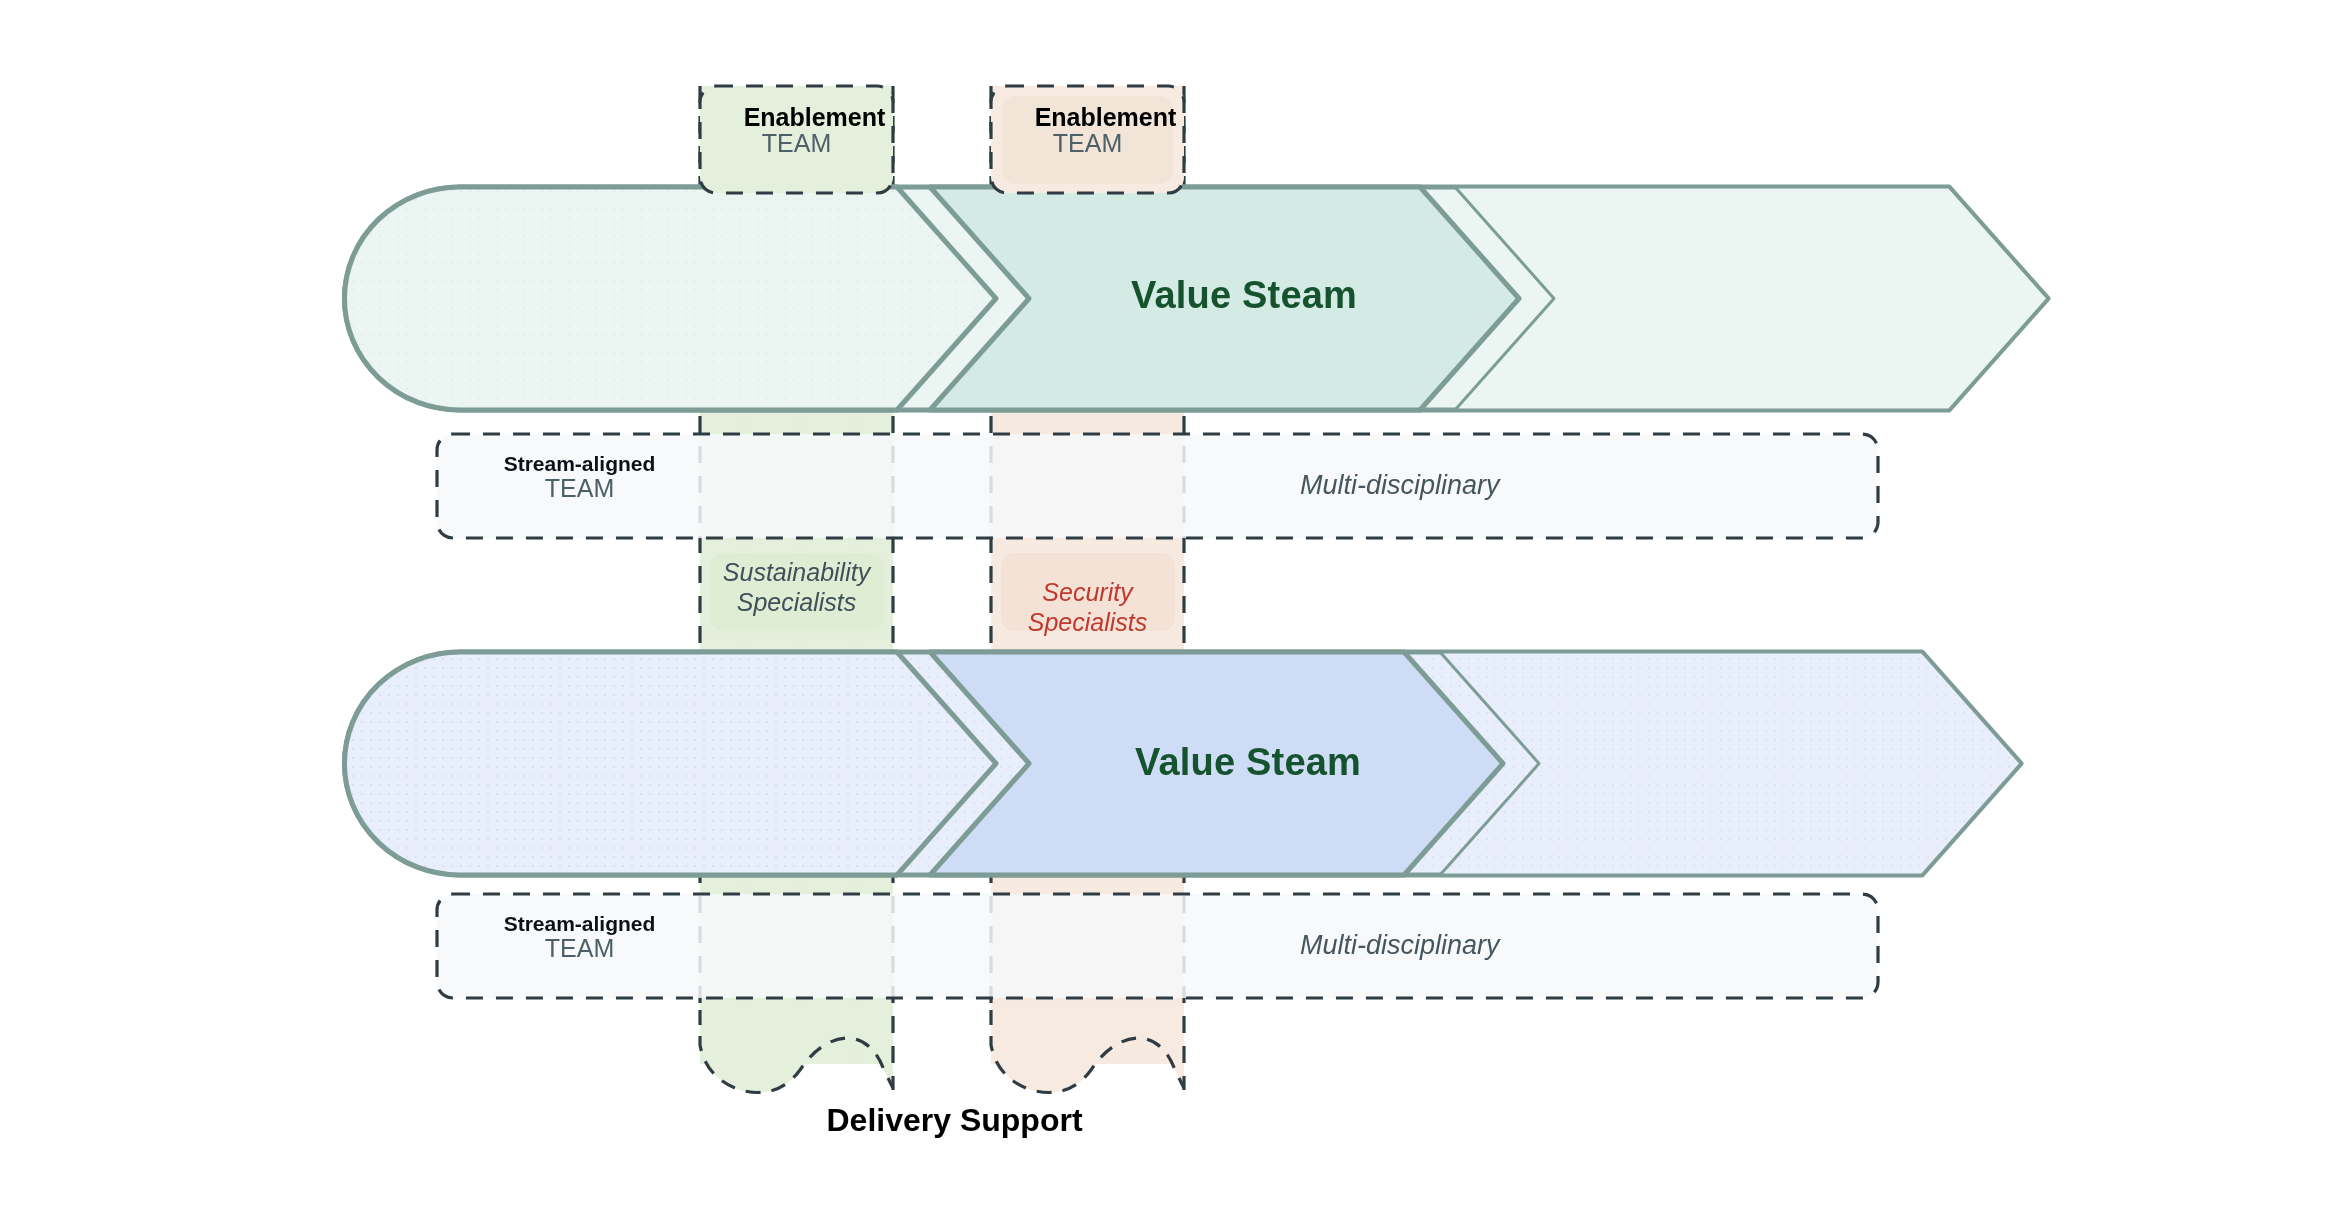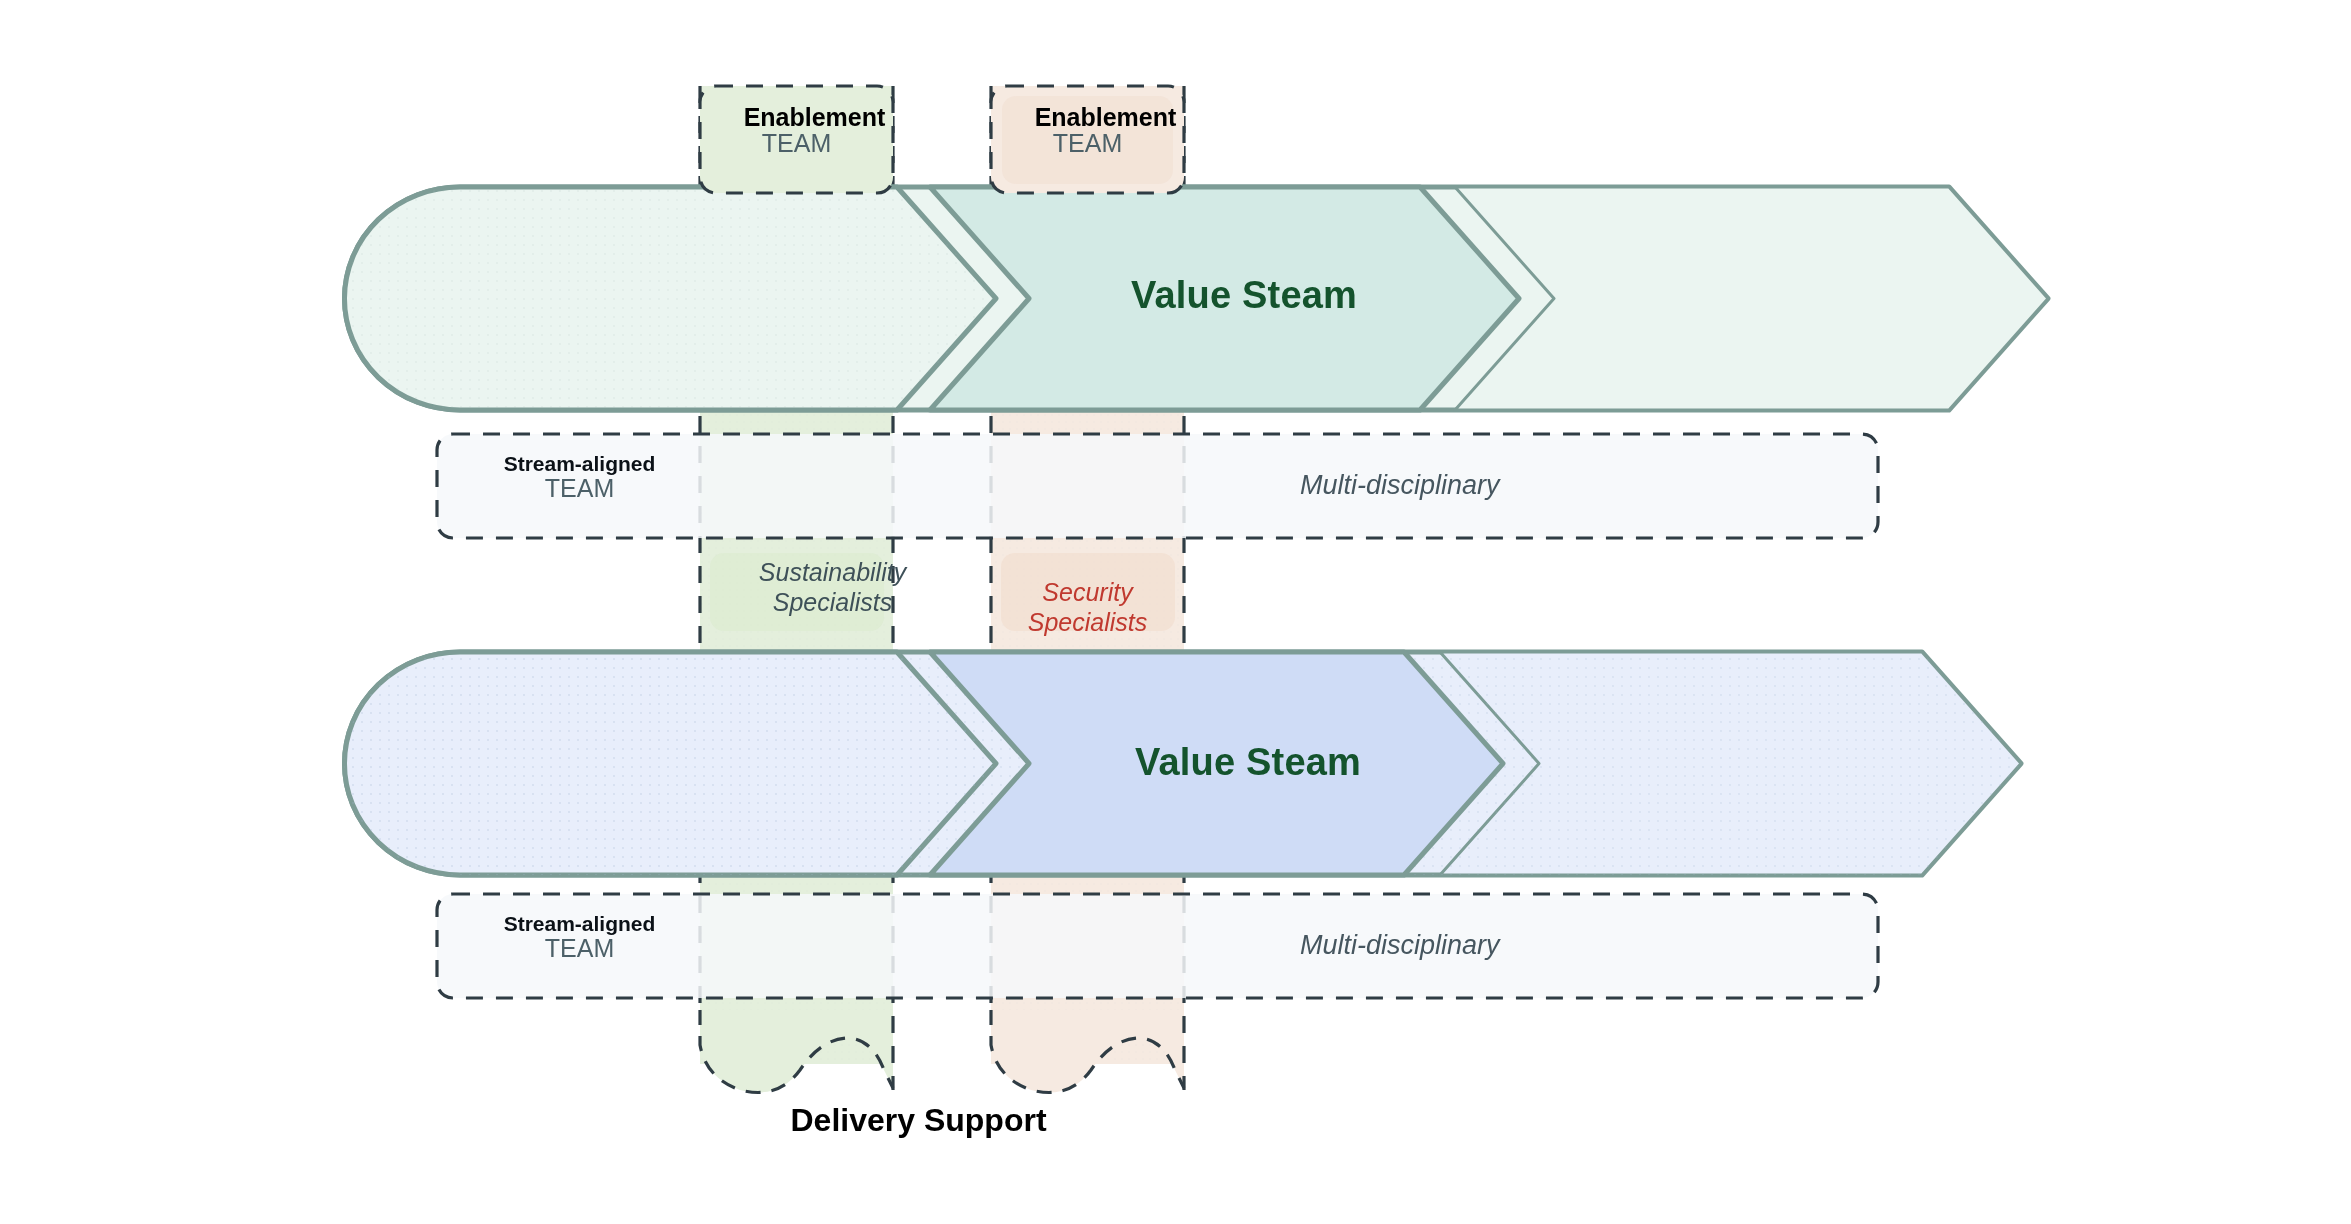--- a/index.html
+++ b/index.html
@@ -141,21 +141,21 @@
 
   <div class="lbl ctr" style="left:437px;top:452px;width:285px;">
     <div class="stream-title">Stream-aligned</div>
     <div class="stream-sub">TEAM</div>
   </div>
 
   <div class="lbl rgt" style="left:1300px;top:470px;width:536px;">
     <span class="multi">Multi-disciplinary</span>
   </div>
 
-  <div class="lbl ctr" style="left:700px;top:558px;width:193px;padding-left:36px;">
+  <div class="lbl ctr" style="left:700px;top:558px;width:193px;">
     <div class="spec-green">Sustainability</div>
     <div class="spec-green">Specialists</div>
   </div>
 
   <div class="lbl ctr" style="left:991px;top:578px;width:193px;">
     <div class="spec-red">Security</div>
     <div class="spec-red">Specialists</div>
   </div>
 
   <div class="lbl" style="left:1135px;top:741px;">
@@ -164,17 +164,17 @@
 
   <div class="lbl ctr" style="left:437px;top:912px;width:285px;">
     <div class="stream-title">Stream-aligned</div>
     <div class="stream-sub">TEAM</div>
   </div>
 
   <div class="lbl rgt" style="left:1300px;top:930px;width:548px;">
     <span class="multi">Multi-disciplinary</span>
   </div>
 
-  <div class="lbl ctr" style="left:676px;top:1102px;width:485px;">
+  <div class="lbl ctr" style="left:712px;top:1102px;width:485px;">
     <span class="delivery">Delivery Support</span>
   </div>
 
 </div>
 
 </body></html>

